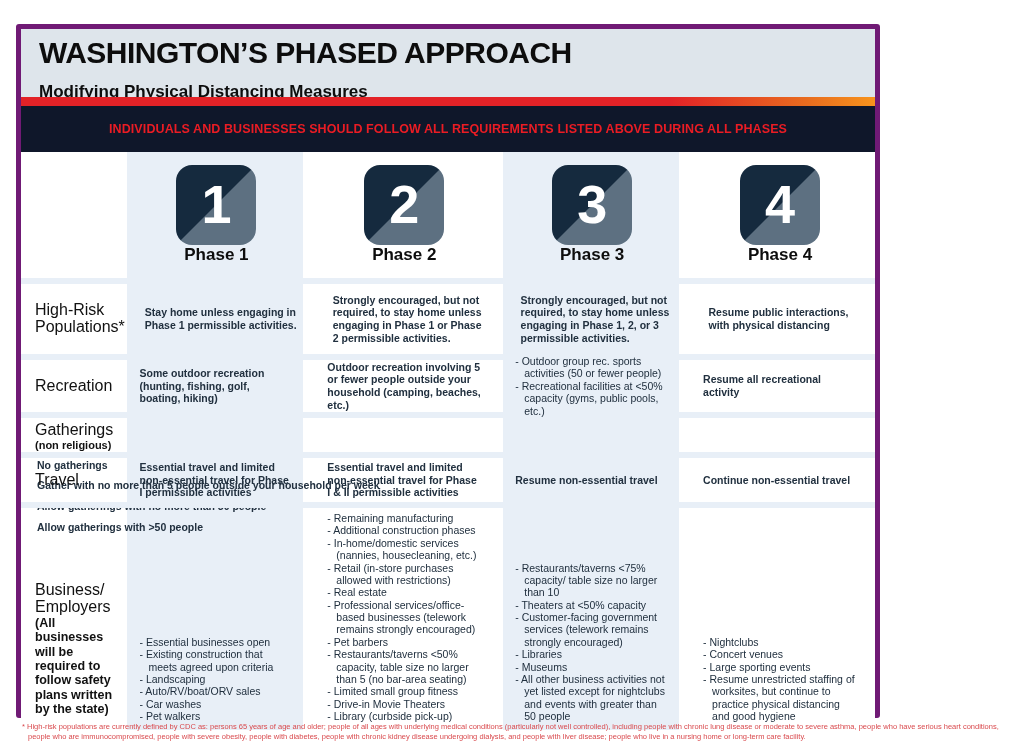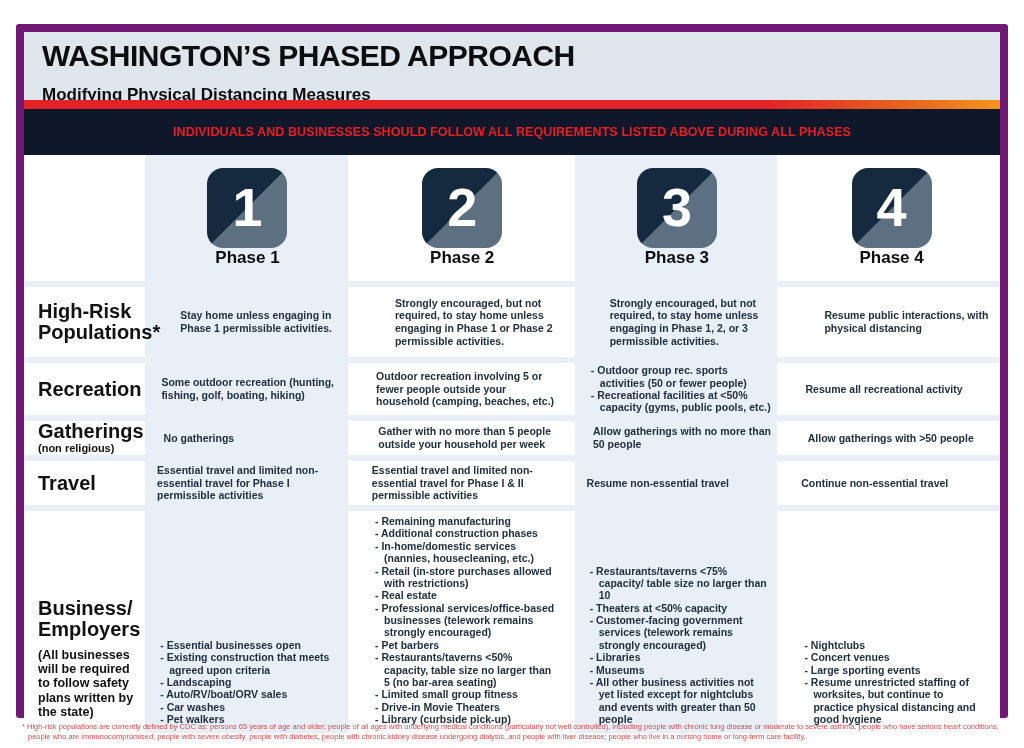--- a/index.html
+++ b/index.html
@@ -1,22 +1,22 @@
 <!DOCTYPE html>
 <html><head>
 <meta charset="utf-8">
 <style>
   html,body{margin:0;padding:0;}
   body{
     width:1024px;height:748px;background:#ffffff;overflow:hidden;position:relative;
     font-family:"Liberation Sans", sans-serif;
   }
   .poster{
-    position:absolute;left:16px;top:24px;width:992px;height:694px;
-    border:8px solid #701a75;border-radius:3px;box-sizing:border-box;
+    position:absolute;left:16px;top:24px;width:864px;height:694px;
+    border:5px solid #701a75;border-radius:3px;box-sizing:border-box;
     display:flex;flex-direction:column;background:#ffffff;
   }
   
   .hdr{background:#dee5eb;height:68px;flex:0 0 auto;padding:8px 0 0 18px;box-sizing:border-box;}
   .hdr .title{font-size:30px;font-weight:bold;color:#0d0d0d;letter-spacing:-0.5px;line-height:1.05;}
   .hdr .subtitle{font-size:17px;font-weight:bold;color:#0d0d0d;margin-top:13px;}
   .redband{height:9px;flex:0 0 auto;background:linear-gradient(to right,#e32227 0%,#e32227 76%,#e86c1f 92%,#f7941d 100%);}
   
   .content{flex:1 1 auto;position:relative;background:#ffffff;}
   .bluecol{position:absolute;top:46px;bottom:0;background:#e8eff7;z-index:0;}
@@ -27,38 +27,38 @@
     display:flex;align-items:center;justify-content:center;
     color:#ea1c24;font-weight:bold;font-size:12.5px;letter-spacing:0.1px;
   }
   .trow{position:relative;z-index:1;display:flex;box-sizing:border-box;border-bottom:6px solid #e8eff7;}
   .trow:last-child{border-bottom:none;}
   .rlabel{flex:0 0 12%;box-sizing:border-box;padding:4px 4px 4px 14px;display:flex;flex-direction:column;justify-content:center;}
   .tcell{flex:0 0 22%;box-sizing:border-box;padding:4px 18px 4px 16px;display:flex;flex-direction:column;justify-content:center;}
   .row-badges{height:132px;}
   .row-high-risk{height:76px;}
   .row-recreation{height:58px;}
-  .row-gatherings{height:40px;}
+  .row-gatherings{height:40px;flex-direction:column;}
   .row-travel{height:50px;}
   .row-business{flex:1 1 auto;}
   .row-business .tcell{justify-content:flex-end;padding-bottom:8px;}
   .row-business .rlabel{justify-content:flex-end;padding-bottom:14px;}
   .badge-cell{align-items:center;justify-content:center;}
   .badge{
     width:80px;height:80px;border-radius:16px;
     background:linear-gradient(135deg,#152a3e 49.6%,#5d7081 50.4%);
     display:flex;align-items:center;justify-content:center;
   }
   .badge .num{color:#ffffff;font-size:54px;font-weight:bold;line-height:1;margin-top:-3px;}
   .phase-label{margin-top:0;font-size:17px;font-weight:bold;color:#0d0d0d;}
-  .label-line{font-size:20px;font-weight:bold;color:#111111;line-height:1.05;}
+  .label-line{font-size:16px;font-weight:normal;color:#111111;line-height:1.05;}
   .label-sub{font-size:11px;font-weight:bold;color:#111111;line-height:1.1;}
-  .label-note{font-size:12.5px;font-weight:bold;color:#111111;line-height:1.15;margin-top:8px;}
+  .label-note{font-size:12.5px;font-weight:bold;color:#111111;line-height:1.15;margin-top:0;}
   .celltext{font-size:10.5px;font-weight:bold;color:#21303f;line-height:1.2;}
-  .bullet{font-size:10.5px;font-weight:bold;color:#21303f;line-height:1.18;padding-left:9px;text-indent:-9px;}
+  .bullet{font-size:10.5px;font-weight:normal;color:#21303f;line-height:1.18;padding-left:9px;text-indent:-9px;}
   
   .footnote{
     position:absolute;left:22px;right:20px;top:722px;
     color:#d94a4e;font-size:7.5px;line-height:1.35;font-weight:normal;
     padding-left:6px;text-indent:-6px;
   }
 </style>
 </head>
 <body>
 

